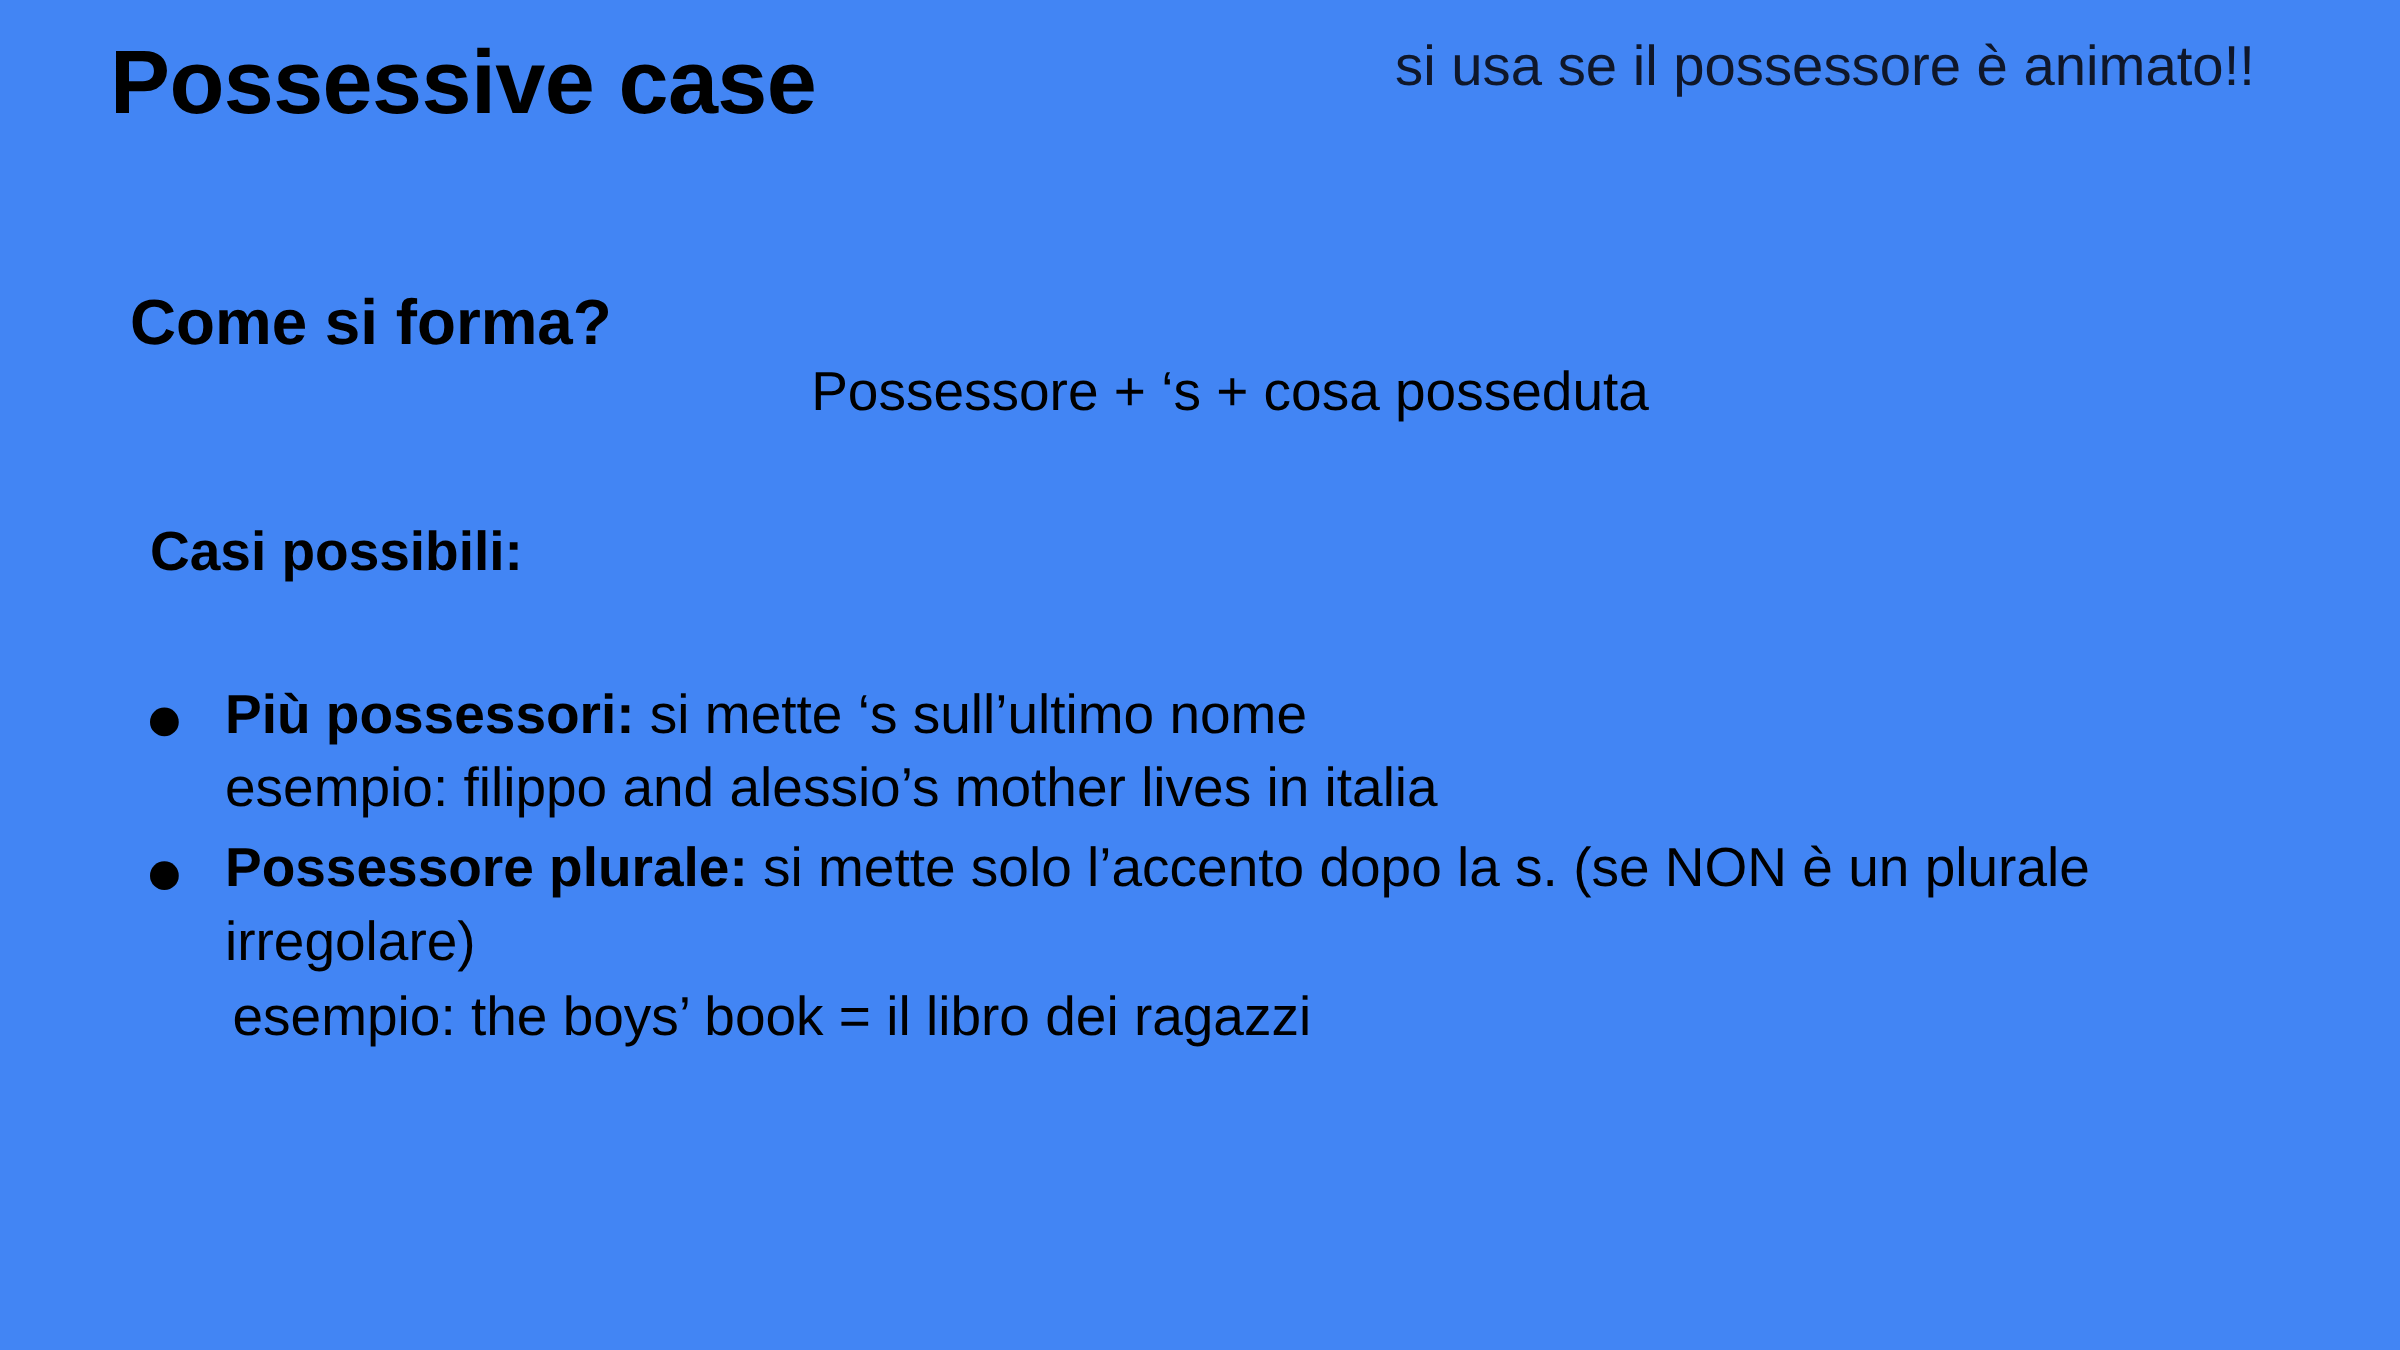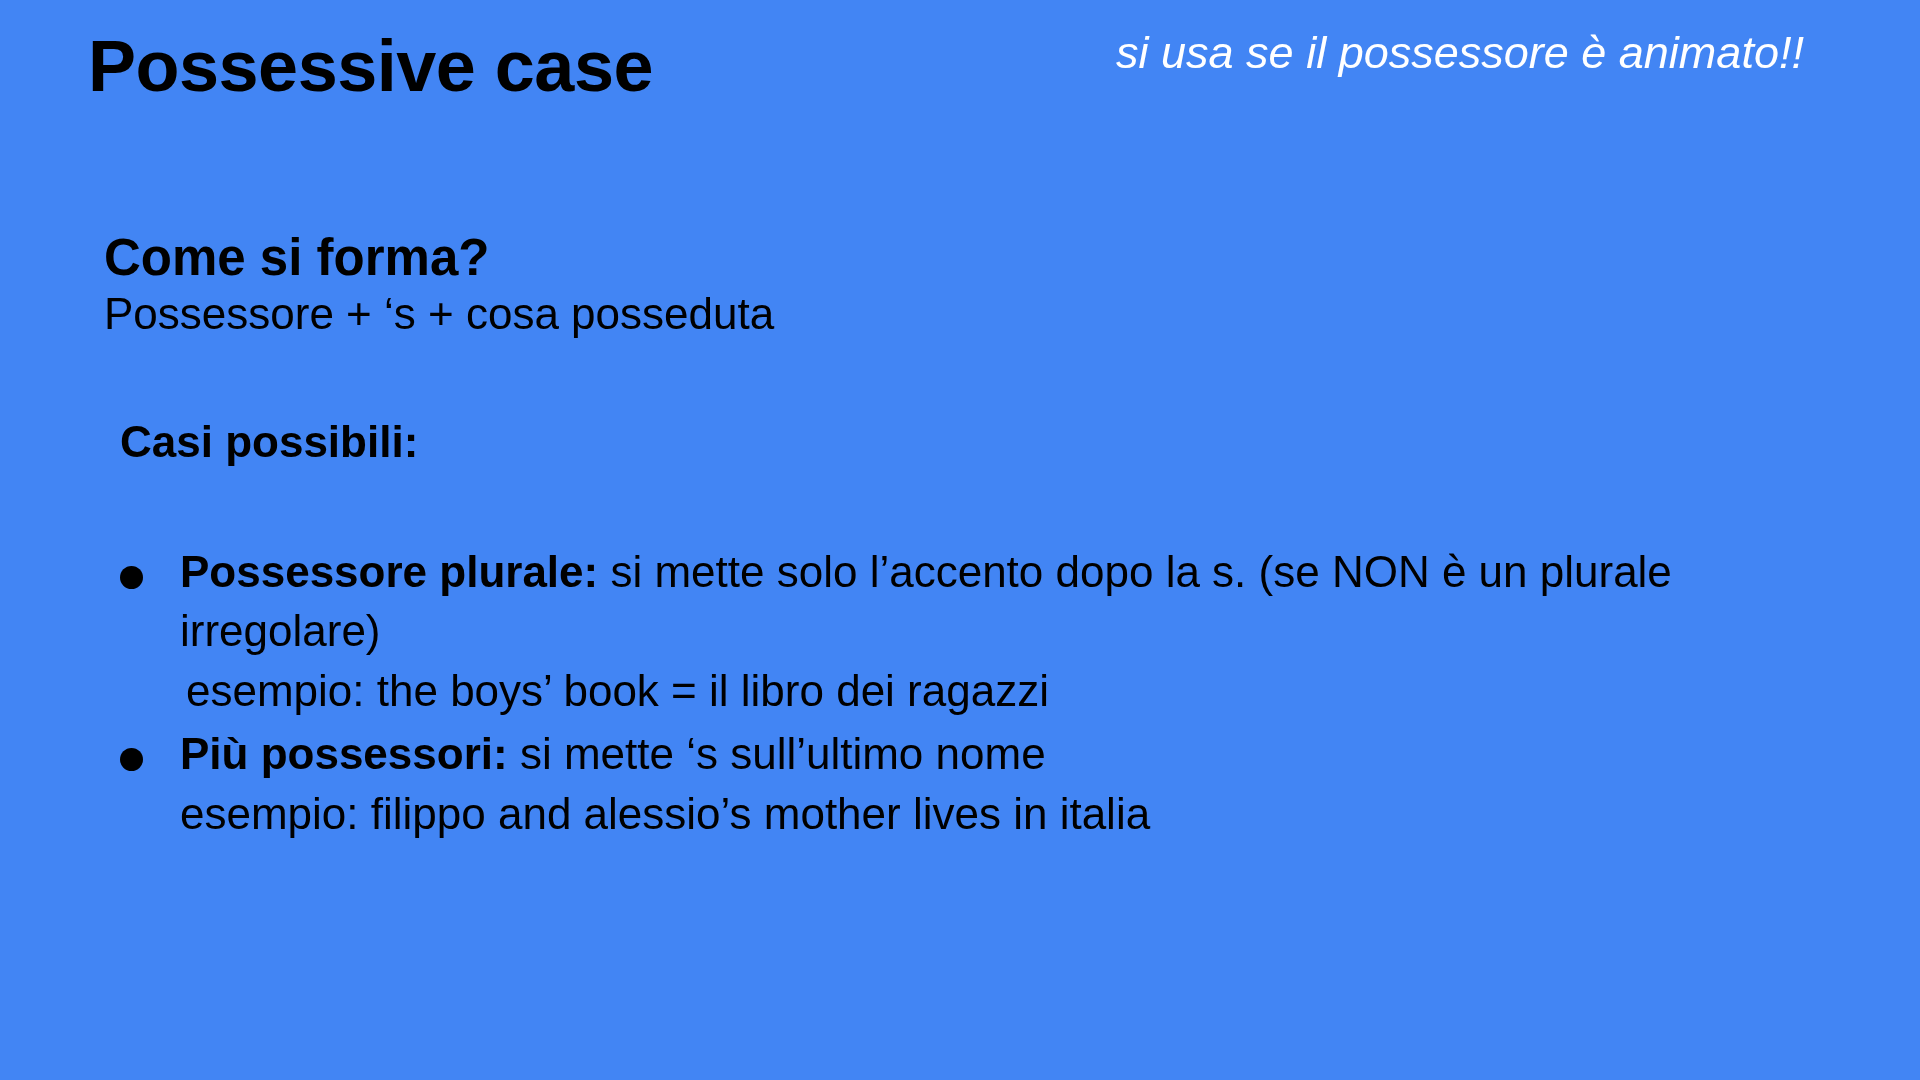--- a/index.html
+++ b/index.html
@@ -44,22 +44,21 @@
   }
 
   .note-red {
     position: absolute;
     left: 1090px;
     top: 28px;
     width: 740px;
     text-align: center;
     font-size: 45px;
     line-height: 1.12;
-    color: #ffffff;
-    font-style: italic;
+    color: #0f172a;
   }
 
   
   .body-block {
     position: absolute;
     left: 104px;
     top: 228px;
     width: 1760px;
   }
 
@@ -68,20 +67,21 @@
     font-weight: bold;
     line-height: 1.18;
     margin: 0;
   }
 
   .lead-line {
     font-size: 44px;
     font-weight: normal;
     line-height: 1.18;
     margin: 0;
+    text-align: center;
   }
 
   .section-heading {
     font-size: 44px;
     font-weight: bold;
     line-height: 1.18;
     margin: 16px;
     padding-top: 60px;
   }
 
@@ -141,27 +141,27 @@
   <div class="body-block">
 
     <p class="lead-heading">Come si forma?</p>
 
     <p class="lead-line">Possessore + ‘s + cosa posseduta</p>
 
     <p class="section-heading">Casi possibili:</p>
 
     <ul class="bullet-list">
 
+      <li class="bullet-item second">
+        <span class="bullet-marker"></span>
+        <span class="bullet-lead">Più possessori:</span><span> si mette ‘s sull’ultimo nome</span>
+        <span class="bullet-example">esempio: filippo and alessio’s mother lives in italia</span>
+      </li>
+
       <li class="bullet-item first">
         <span class="bullet-marker"></span>
         <span class="bullet-lead">Possessore plurale:</span><span> si mette solo l’accento dopo la s. (se NON è un plurale irregolare)</span>
         <span class="bullet-example">esempio: the boys’ book = il libro dei ragazzi</span>
-      </li>
-
-      <li class="bullet-item second">
-        <span class="bullet-marker"></span>
-        <span class="bullet-lead">Più possessori:</span><span> si mette ‘s sull’ultimo nome</span>
-        <span class="bullet-example">esempio: filippo and alessio’s mother lives in italia</span>
       </li>
 
     </ul>
   </div>
 </div>
 
 </body></html>

